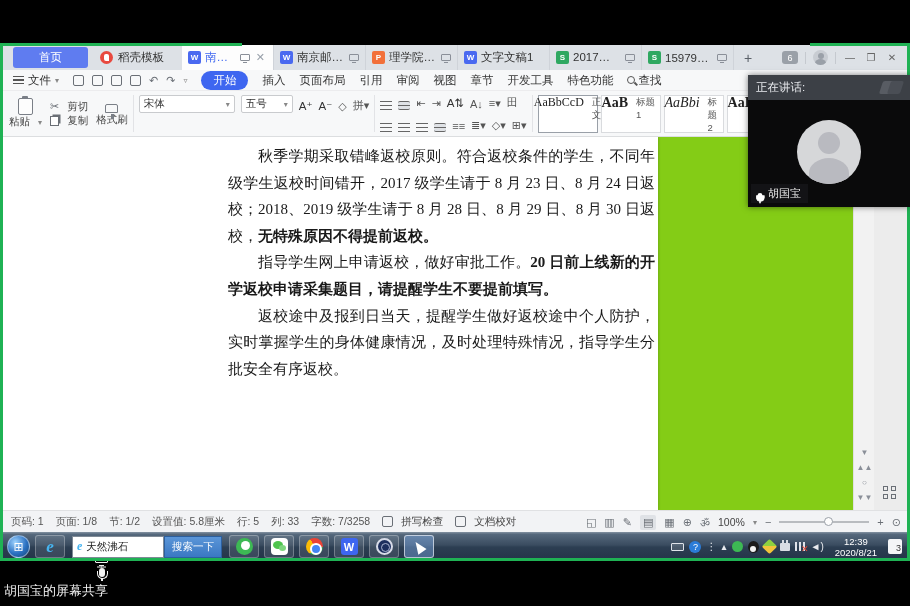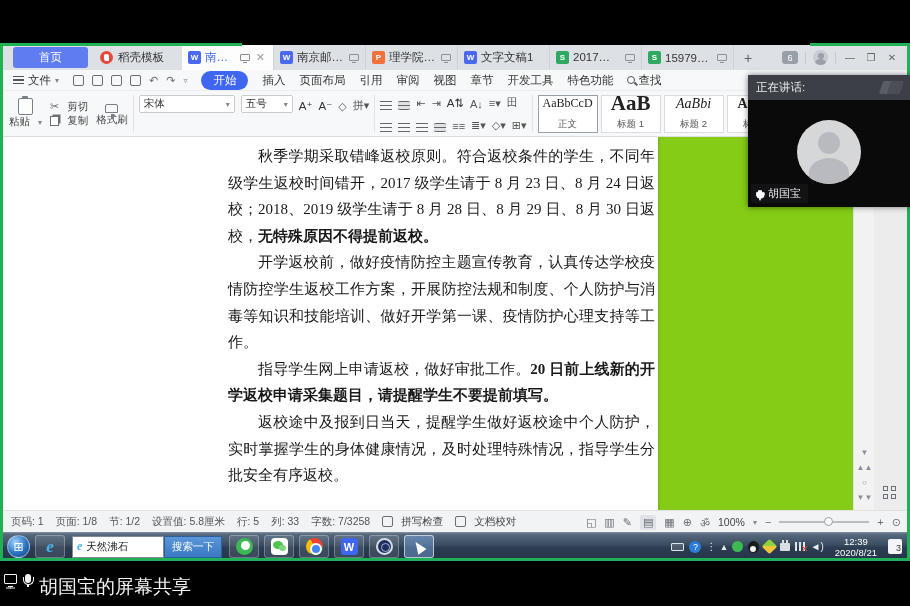--- a/index.html
+++ b/index.html
@@ -75,25 +75,25 @@
   .fmt{font-size:11.5px;color:#333;}
   .fmt-b{font-weight:bold;} .fmt-i{font-style:italic;font-family:"Liberation Serif",serif;}
   .fmt-u{text-decoration:underline;} .fmt-s{text-decoration:line-through;color:#c24a4a;}
   .hl-ab{border-bottom:7px solid #22c55e;margin-top:27px;} .fc-a{border-bottom:3px solid #e03c3c;}
   .shade-a{background:#dfe2e6;padding:0 2px;}
   .glyph{color:#555;font-size:11px;}
   .lines-ic{width:12px;height:9px;border-top:1.5px solid #666;border-bottom:1.5px solid #666;position:relative;}
   .lines-ic::after{content:"";position:absolute;left:0;top:2.8px;width:12px;height:1.5px;background:#666;}
   .pressed{background:#dfe2e6;border-radius:2px;padding:1px 3px;}
   
-  .stylebox{width:60px;height:38px;background:#fff;border:1px solid #d9dbde;display:flex;flex-direction:column;
-    align-items:center;justify-content:center;gap:8px;}
+  .stylebox{width:60px;height:38px;background:#fff;border:1px solid #d9dbde;display:flex;
+    align-items:flex-start;justify-content:center;gap:8px;}
   .stylebox.sel{border:1px solid #9aa0a8;}
   .st-sample{font-family:"Liberation Serif",serif;font-size:12px;color:#222;line-height:13px;}
-  .st-sample.h1{font-size:21px;font-weight:bold;}
+  .st-sample.h1{font-size:14px;font-weight:bold;}
   .st-sample.h2{font-size:14px;font-style:italic;}
   .st-sample.h3{font-size:14px;font-weight:bold;}
   .st-label{font-size:9.5px;color:#555;}
   .gal-arrows{display:flex;flex-direction:column;justify-content:center;gap:2px;color:#888;font-size:7px;padding:0 2px;}
   .newstyle{display:flex;flex-direction:column;align-items:center;justify-content:center;font-size:10px;color:#444;}
   .ns-aa{font-size:13px;color:#3e66f0;font-weight:bold;}
   .texttool{display:flex;flex-direction:column;align-items:center;justify-content:center;font-size:10px;color:#444;width:18px;overflow:hidden;}
   
   .docarea{position:relative;height:373px;background:#84cc16;overflow:hidden;}
   .page{position:absolute;left:0;top:0;width:655px;height:373px;background:#fff;box-shadow:1px 0 2px rgba(0,0,0,.15);}
@@ -157,38 +157,38 @@
   .plug{width:10px;height:8px;background:#d9dde4;border-radius:1px;position:relative;}
   .plug::after{content:"";position:absolute;left:2px;top:-3px;width:2px;height:3px;background:#d9dde4;box-shadow:4px 0 0 #d9dde4;}
   .net{width:11px;height:9px;background:repeating-linear-gradient(90deg,#dfe3ea 0 2px,transparent 2px 4px);position:relative;}
   .net .rx{position:absolute;right:-3px;bottom:-3px;color:#e04a3a;font-size:9px;font-weight:bold;}
   .clock{display:flex;flex-direction:column;align-items:center;justify-content:center;color:#fff;font-size:9.5px;
     line-height:11px;padding:0 6px;text-align:center;}
   .notif{width:14px;height:15px;background:#f4f5f7;border-radius:2px;color:#333;font-size:9px;display:flex;
     align-items:flex-end;justify-content:flex-end;padding:1px;}
   
   .bottombar{position:absolute;left:0;top:561px;width:910px;height:45px;background:#000;}
-  .share-info{position:absolute;left:4px;bottom:6px;display:flex;align-items:flex-start;gap:5px;color:#f2f2f2;font-size:19px;}
+  .share-info{position:absolute;left:4px;bottom:6px;display:flex;align-items:flex-end;gap:5px;color:#f2f2f2;font-size:13px;flex-direction:column;}
   .mon-ic{width:13px;height:10px;border:1.5px solid #f2f2f2;border-radius:1px;position:relative;}
   .mon-ic::after{content:"";position:absolute;left:3px;bottom:-4px;width:5px;height:1.5px;background:#f2f2f2;box-shadow:-2px 1.5px 0 #f2f2f2,2px 1.5px 0 #f2f2f2;}
   .mic-ic{width:6px;height:9px;border-radius:3px;background:#f2f2f2;position:relative;margin:0 3px;}
   .mic-ic::after{content:"";position:absolute;left:-2.5px;top:3px;width:9px;height:7px;border:1.5px solid #f2f2f2;
     border-top:none;border-radius:0 0 6px 6px;}
   .mic-ic::before{content:"";position:absolute;left:2px;top:10px;width:1.5px;height:3px;background:#f2f2f2;}
   
   .overlay{position:absolute;left:748px;top:75px;width:162px;height:132px;z-index:50;box-shadow:0 0 6px rgba(0,0,0,.5);}
   .ov-head{height:25px;background:#3c4046;display:flex;align-items:center;color:#e8eaee;font-size:11.5px;padding:0 8px;justify-content:flex-end;}
   .tm-logo{margin-left:auto;display:flex;}
   .tm-logo i{display:block;width:13px;height:13px;background:#585c63;transform:skewX(-18deg);border-radius:2px;}
   .tm-logo i+i{margin-left:-5px;background:#4a4e55;}
   .ov-body{height:107px;background:#0a0a0b;position:relative;}
   .ava{position:absolute;left:49px;top:20px;width:64px;height:64px;border-radius:50%;background:#d6d7d9;overflow:hidden;}
   .ava::before{content:"";position:absolute;left:21px;top:12px;width:22px;height:22px;border-radius:50%;background:#b9bac0;}
   .ava::after{content:"";position:absolute;left:12px;top:38px;width:40px;height:30px;border-radius:50% 50% 0 0;background:#b9bac0;}
-  .ov-name{position:absolute;left:3px;bottom:4px;background:rgba(22,22,25,.82);display:flex;align-items:center;
+  .ov-name{position:absolute;left:3px;bottom:4px;background:rgba(22,22,25,.82);display:flex;align-items:flex-end;
     gap:2px;padding:2px 7px 2px 3px;color:#eee;font-size:11px;}
   .ov-name .mic-ic{transform:scale(.8);background:#fff;}
   .ov-name .mic-ic::after,.ov-name .mic-ic::before{border-color:#fff;background-color:#fff;}
   .topblack{position:absolute;left:0;top:0;width:910px;height:45px;background:#000;}
 </style>
 </head>
 <body>
 
 <div id="screen">
 
@@ -381,21 +381,20 @@
           <span class="qbox"></span>
           <span>文字</span>
         </div>
       </div>
     </div>
 
     <div class="docarea">
       <div class="page">
         <div class="doctext">
           <p><span>秋季学期采取错峰返校原则。符合返校条件的学生，不同年级学生返校时间错开，2017 级学生请于 8 月 23 日、8 月 24 日返校；2018、2019 级学生请于 8 月 28 日、8 月 29 日、8 月 30 日返校，</span><b>无特殊原因不得提前返校。</b></p>
-          <p><span>开学返校前，做好疫情防控主题宣传教育，认真传达学校疫情防控学生返校工作方案，开展防控法规和制度、个人防护与消毒等知识和技能培训、做好开学第一课、疫情防护心理支持等工作。</span></p>
           <p><span>指导学生网上申请返校，做好审批工作。</span><b>20 日前上线新的开学返校申请采集题目，请提醒学生不要提前填写。</b></p>
           <p><span>返校途中及报到日当天，提醒学生做好返校途中个人防护，实时掌握学生的身体健康情况，及时处理特殊情况，指导学生分批安全有序返校。</span></p>
         </div>
       </div>
       <div class="scrollcol">
         <div class="sc-btns">
           <span>▼</span>
           <span>▲▲</span>
           <span>○</span>
           <span>▼▼</span>

